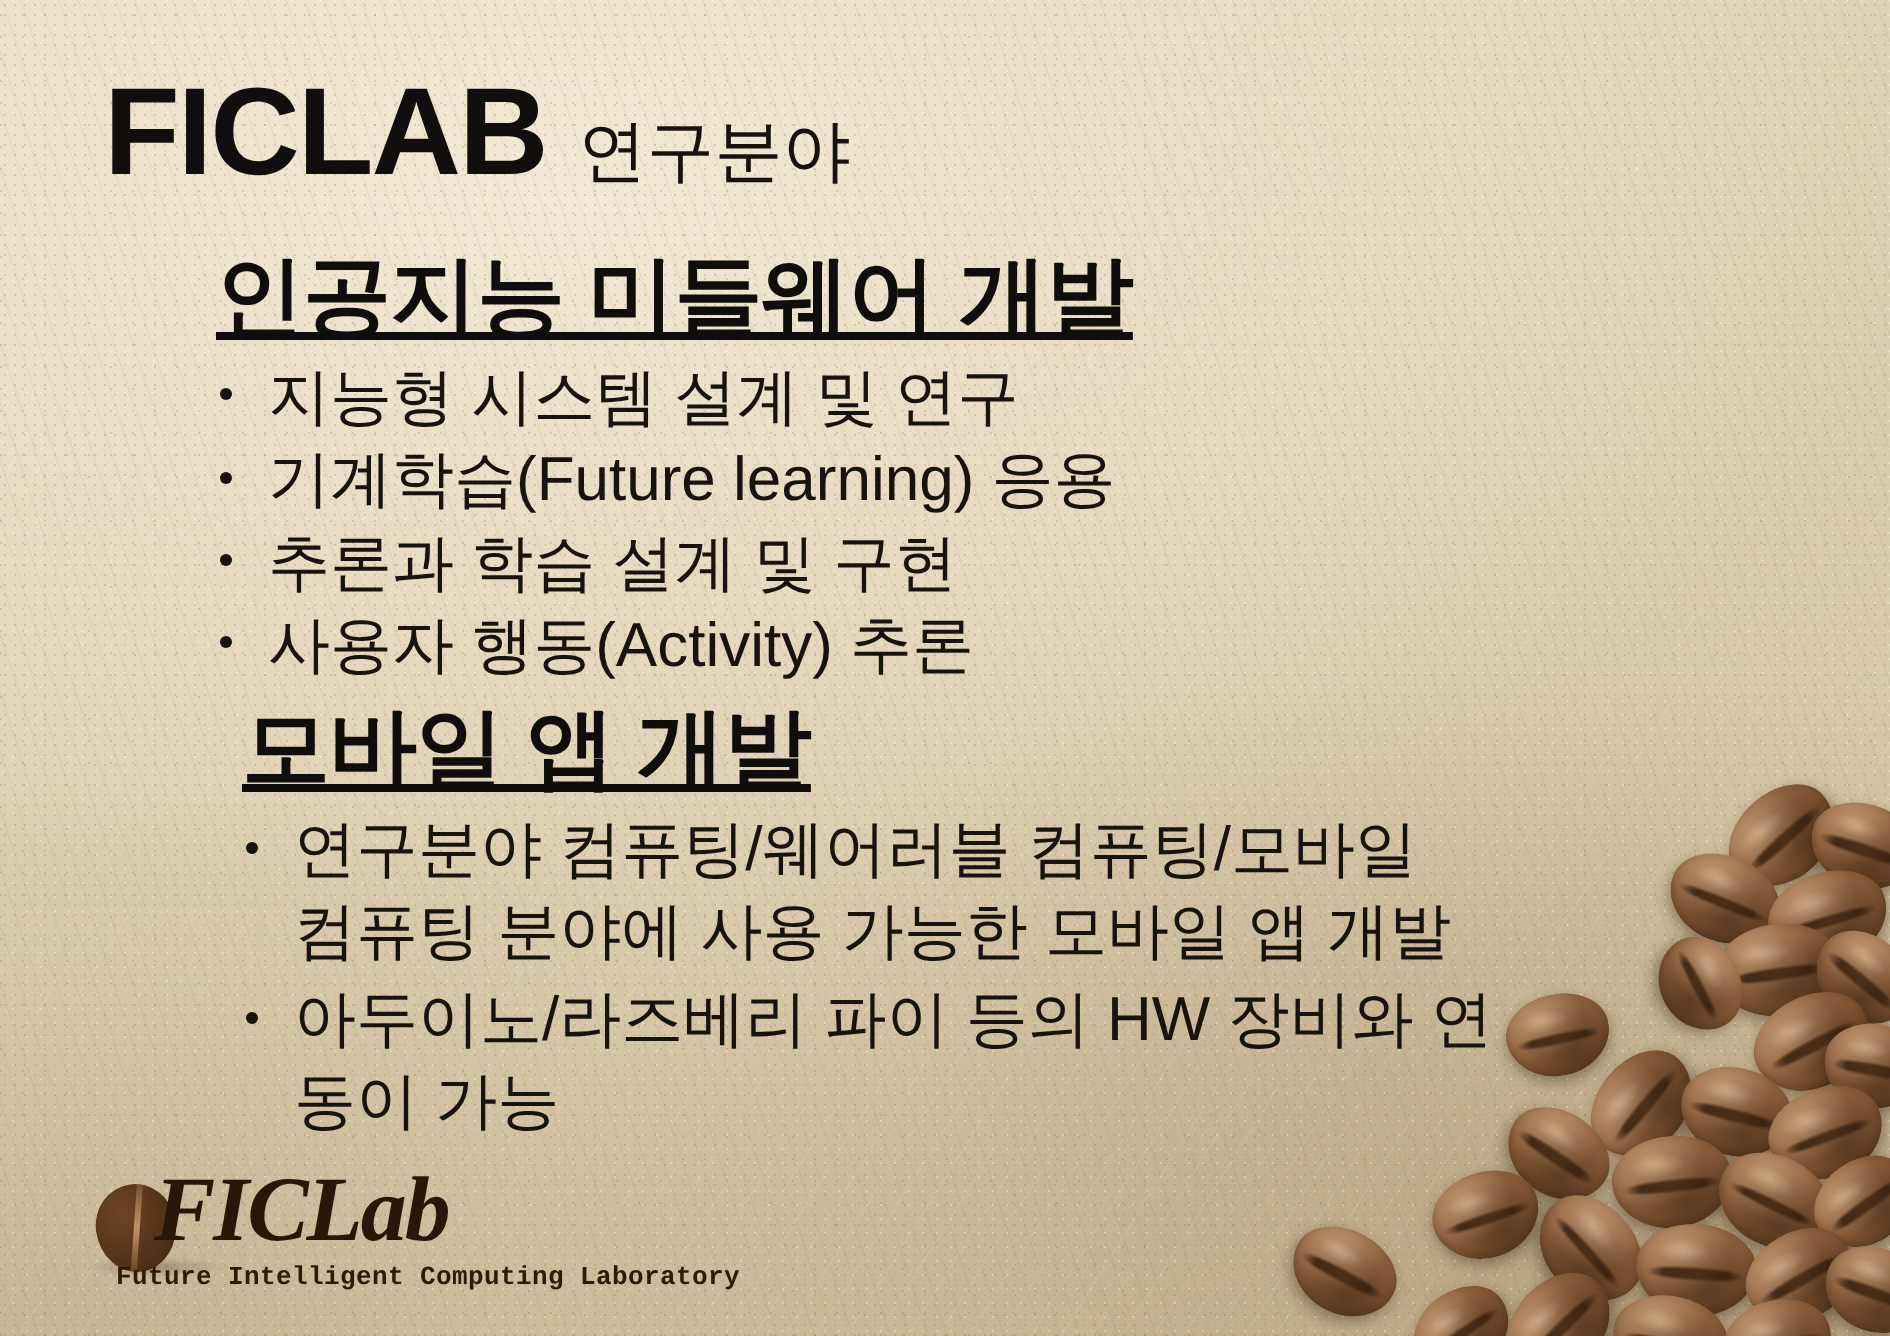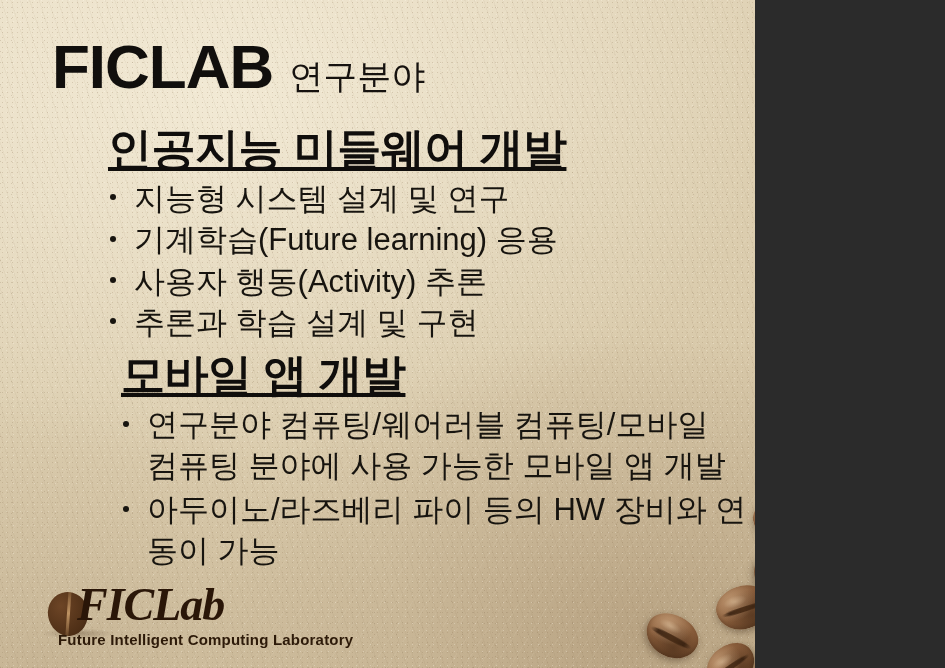--- a/index.html
+++ b/index.html
@@ -2,21 +2,21 @@
 <html><head>
 <meta charset="utf-8">
 <style>
   html, body {
     margin: 0;
     padding: 0;
     background: #2b2b2b;
   }
   #slide {
     position: relative;
-    width: 755px;
+    width: 945px;
     height: 668px;
     overflow: hidden;
     font-family: "Liberation Sans", "DejaVu Sans", sans-serif;
     background-color: #dfd1b4;
     background-image:
       radial-gradient(ellipse 120% 90% at 30% 15%, rgba(255,250,235,0.55) 0%, rgba(255,250,235,0.0) 60%),
       radial-gradient(ellipse 90% 70% at 85% 95%, rgba(120,88,56,0.30) 0%, rgba(120,88,56,0.0) 65%),
       radial-gradient(ellipse 70% 60% at 5% 100%, rgba(130,100,66,0.20) 0%, rgba(130,100,66,0.0) 70%),
       linear-gradient(160deg, #e6dac0 0%, #ddcfb1 45%, #d2c1a0 100%);
   }
@@ -162,22 +162,22 @@
     font-weight: 700;
     font-style: italic;
     letter-spacing: -1px;
     color: #2a1608;
     line-height: 1;
   }
   #logo .logo-tag {
     position: absolute;
     left: 36px;
     top: 47px;
-    font-family: Liberation Sans, sans-serif;
-    font-size: 15px;
+    font-family: Liberation Mono, monospace;
+    font-size: 13px;
     font-weight: 700;
     color: #2d1a09;
     letter-spacing: .2px;
     white-space: nowrap;
   }
 
   
   #beans { position: absolute; inset: 0; pointer-events: none; }
   .bean {
     position: absolute;
@@ -264,22 +264,22 @@
     <div class="title-row">
       <span class="title-main">FICLAB</span>
       <span class="title-sub">연구분야</span>
     </div>
 
     <div class="section section-1">
       <h2 class="section-head">인공지능 미들웨어 개발</h2>
       <ul class="bullets sec1">
         <li class="bullet"><span class="dot"></span><span>지능형 시스템 설계 및 연구</span></li>
         <li class="bullet"><span class="dot"></span><span>기계학습(Future learning) 응용</span></li>
+        <li class="bullet"><span class="dot"></span><span>추론과 학습 설계 및 구현</span></li>
         <li class="bullet"><span class="dot"></span><span>사용자 행동(Activity) 추론</span></li>
-        <li class="bullet"><span class="dot"></span><span>추론과 학습 설계 및 구현</span></li>
       </ul>
     </div>
 
     <div class="section section-2">
       <h2 class="section-head">모바일 앱 개발</h2>
       <ul class="bullets sec2">
         <li class="bullet"><span class="dot"></span><span>연구분야 컴퓨팅/웨어러블 컴퓨팅/모바일 컴퓨팅 분야에 사용 가능한 모바일 앱 개발</span></li>
         <li class="bullet"><span class="dot"></span><span>아두이노/라즈베리 파이 등의 HW 장비와 연동이 가능</span></li>
       </ul>
     </div>

